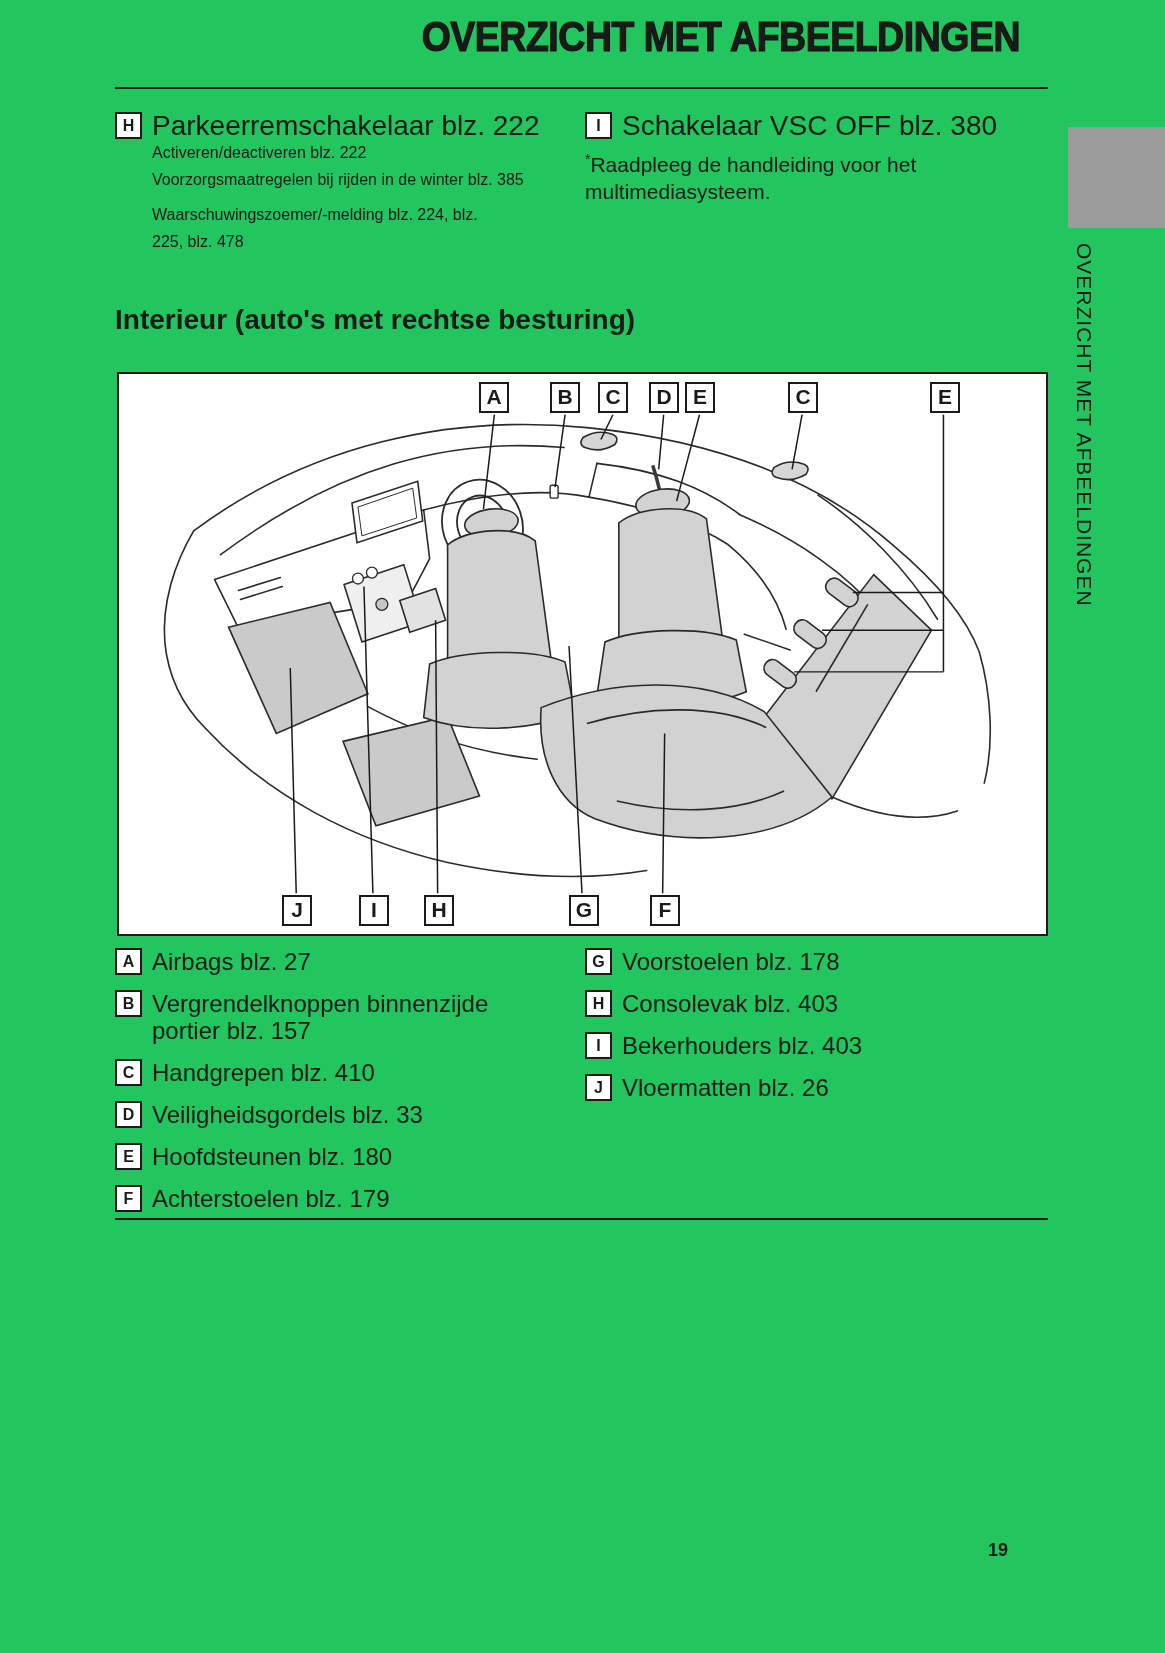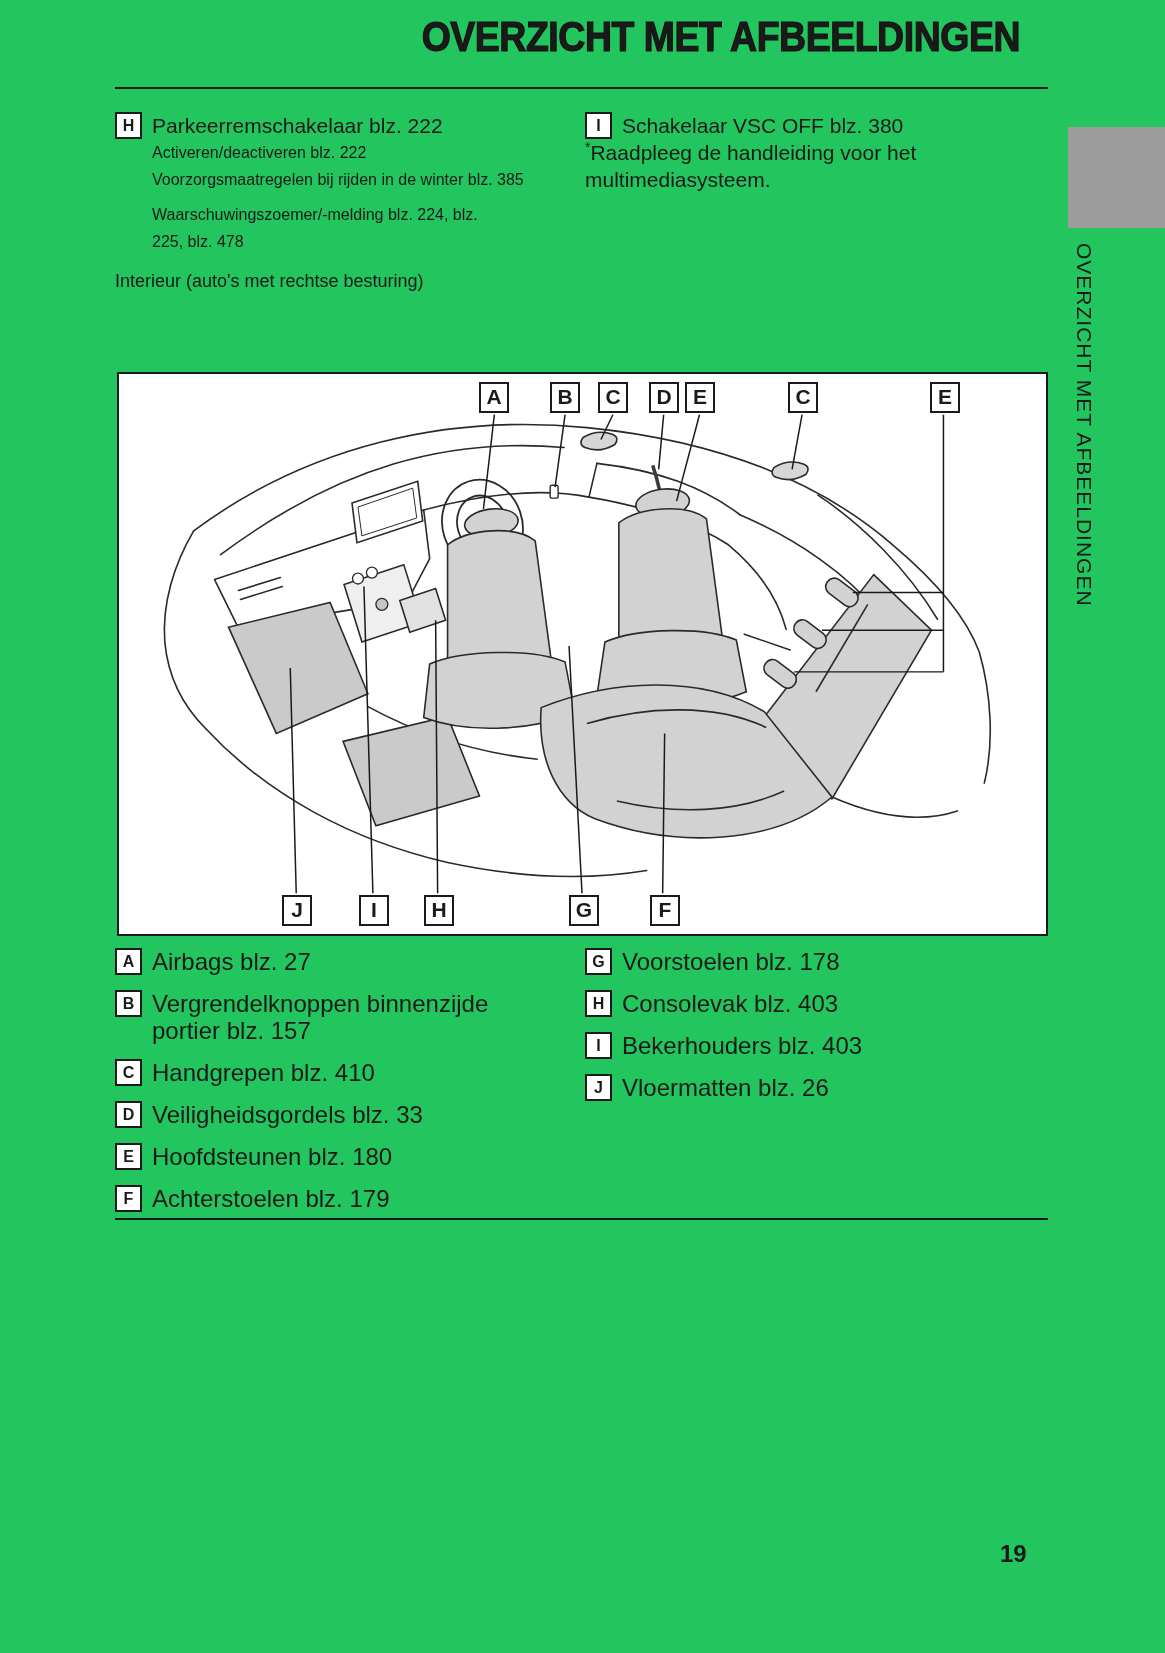--- a/index.html
+++ b/index.html
@@ -15,27 +15,27 @@
     transform:scaleX(0.87);transform-origin:100% 50%;
     -webkit-text-stroke:1.2px #111;white-space:nowrap;
   }
   .rule{height:2px;background:#1a1a1a;}
   
   .lbox{
     box-sizing:border-box;width:27px;height:27px;border:2px solid #1a1a1a;background:#fff;
     font-size:16px;font-weight:bold;text-align:center;line-height:23px;flex:0 0 auto;
   }
   .refrow{display:flex;align-items:flex-start;gap:10px;}
-  .reftext{font-size:21px;line-height:27px;padding-top:0px;}
+  .reftext{font-size:28px;line-height:27px;padding-top:0px;}
   .refblock{font-size:16px;line-height:27px;}
   .hangindent{margin-left:37px;}
-  .footnote{font-size:21px;line-height:27px;}
+  .footnote{font-size:21px;line-height:27px;margin-top:12px;}
   .footnote sup{font-size:14px;line-height:0;}
   
-  .secheading{left:115px;top:271px;font-size:18px;font-weight:normal;}
+  .secheading{left:115px;top:304px;font-size:28px;font-weight:bold;}
   
   .graytab{left:1068px;top:127px;width:97px;height:101px;background:#9c9c9c;}
   .vtext{
     left:1072px;top:243px;writing-mode:vertical-rl;text-orientation:mixed;
     font-size:21px;letter-spacing:1px;color:#1a1a1a;white-space:nowrap;
   }
   
   .diagram{
     left:117px;top:372px;width:931px;height:564px;
     box-sizing:border-box;border:2px solid #1a1a1a;background:#fff;
@@ -43,21 +43,21 @@
   .diagram svg{position:absolute;left:0;top:0;width:100%;height:100%;}
   .callout{
     position:absolute;box-sizing:border-box;width:30px;height:31px;
     border:2px solid #1a1a1a;background:#fff;font-size:21px;font-weight:bold;
     text-align:center;line-height:26px;z-index:3;
   }
   
   .legendcol{display:flex;flex-direction:column;}
   .legendrow{display:flex;align-items:flex-start;gap:10px;margin-bottom:15px;}
   .legendtext{font-size:24px;line-height:27px;}
-  .pagenum{left:1000px;top:1540px;width:100px;text-align:left;font-size:24px;font-weight:bold;}
+  .pagenum{left:948px;top:1540px;width:100px;text-align:center;font-size:18px;font-weight:bold;}
 </style>
 </head>
 <body>
 
 <div class="page">
 
   <div class="abs title">OVERZICHT MET AFBEELDINGEN</div>
   <div class="abs rule" style="left:115px;top:87px;width:933px;"></div>
 
   <div class="abs" style="left:115px;top:112px;width:440px;">

